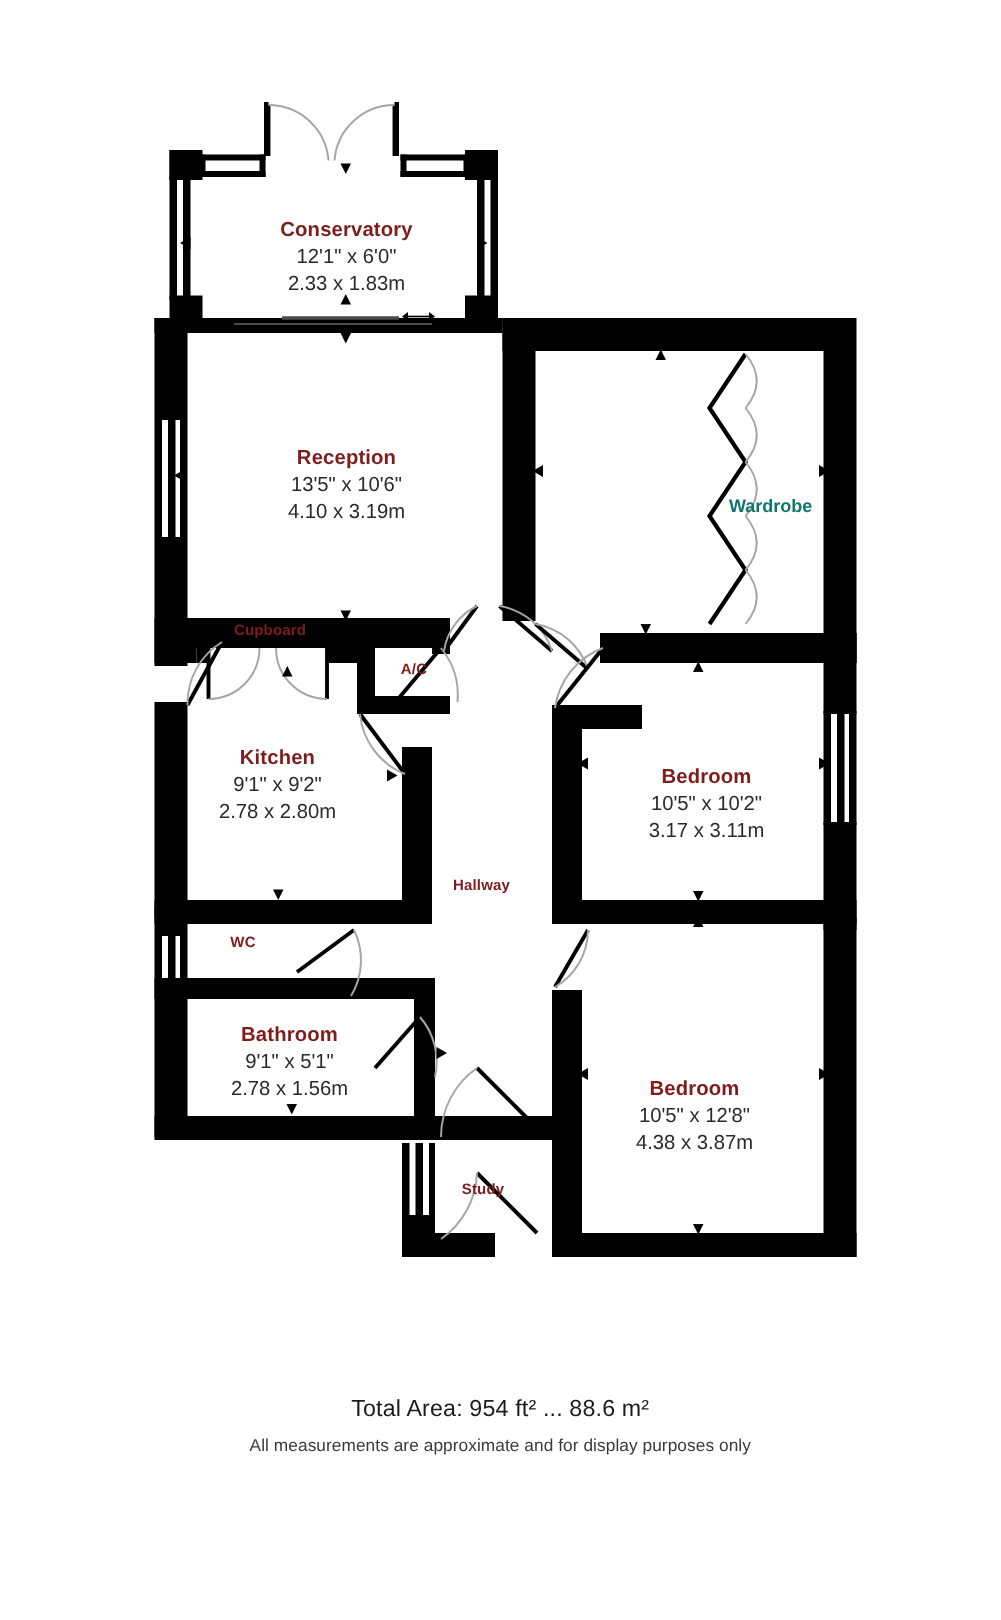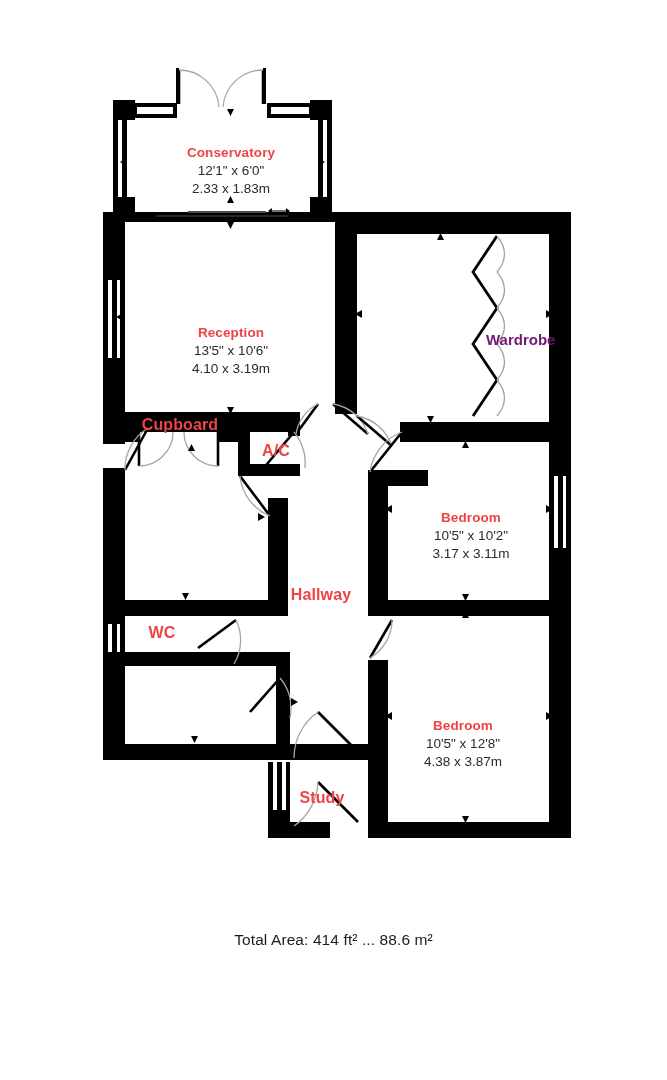--- a/index.html
+++ b/index.html
@@ -31,51 +31,51 @@
     position: absolute;
     text-align: center;
     line-height: 1.32;
     white-space: nowrap;
     transform: translateX(-50%);
     pointer-events: none;
   }
   .room-name {
     font-size: 13.5px;
     font-weight: bold;
-    color: #ef4444;
+    color: #7f1d1d;
     letter-spacing: 0.1px;
   }
   .room-dim {
     font-size: 13.5px;
     font-weight: normal;
     color: #2a2a2a;
   }
   .label-plain .room-name {
-    font-size: 16px;
+    font-size: 10px;
   }
   .footer-block {
     position: absolute;
     left: 0;
     width: 667px;
     text-align: center;
   }
   .total-area {
     font-size: 15.5px;
     color: #1c1c1c;
     letter-spacing: 0.1px;
   }
   .disclaimer {
     font-size: 11.5px;
     color: #3a3a3a;
     letter-spacing: 0.05px;
   }
   .wardrobe-label {
-    font-size: 15px;
+    font-size: 12px;
     font-weight: bold;
-    color: #701a75;
+    color: #0f766e;
     transform: none;
   }
 </style>
 </head>
 <body>
 
 <div id="floorplan-root">
 
   <svg id="plan-svg" width="667" height="1080" viewBox="0 0 667 1080">
 
@@ -347,59 +347,70 @@
       <polygon points="368,750 368,758 361,754"></polygon>
     </g>
   </svg>
 
   <div class="room-label" style="left:231px; top:144px;">
     <div class="room-name">Conservatory</div>
     <div class="room-dim">12'1" x 6'0"</div>
     <div class="room-dim">2.33 x 1.83m</div>
   </div>
 
-  <div class="room-label" style="left:231px; top:296px;margin-top:28px;">
+  <div class="room-label" style="left:231px; top:296px;">
     <div class="room-name">Reception</div>
     <div class="room-dim">13'5" x 10'6"</div>
     <div class="room-dim">4.10 x 3.19m</div>
   </div>
 
 
   <div class="room-label label-plain" style="left:180px; top:414px;">
     <div class="room-name">Cupboard</div>
   </div>
 
   <div class="room-label label-plain" style="left:276px; top:440px;">
     <div class="room-name">A/C</div>
   </div>
 
+  <div class="room-label" style="left:185px; top:496px;">
+    <div class="room-name">Kitchen</div>
+    <div class="room-dim">9'1" x 9'2"</div>
+    <div class="room-dim">2.78 x 2.80m</div>
+  </div>
 
   <div class="room-label" style="left:471px; top:509px;">
     <div class="room-name">Bedroom</div>
     <div class="room-dim">10'5" x 10'2"</div>
     <div class="room-dim">3.17 x 3.11m</div>
   </div>
 
   <div class="room-label label-plain" style="left:321px; top:584px;">
     <div class="room-name">Hallway</div>
   </div>
 
   <div class="room-label label-plain" style="left:162px; top:622px;text-align:right;">
     <div class="room-name">WC</div>
   </div>
 
+  <div class="room-label" style="left:193px; top:681px;">
+    <div class="room-name">Bathroom</div>
+    <div class="room-dim">9'1" x 5'1"</div>
+    <div class="room-dim">2.78 x 1.56m</div>
+  </div>
 
   <div class="room-label" style="left:463px; top:717px;">
     <div class="room-name">Bedroom</div>
     <div class="room-dim">10'5" x 12'8"</div>
     <div class="room-dim">4.38 x 3.87m</div>
   </div>
 
   <div class="room-label label-plain" style="left:322px; top:787px;">
     <div class="room-name">Study</div>
   </div>
 
   <div class="room-label wardrobe-label" style="left:486px; top:330px; transform:none;">Wardrobe</div>
 
-  <div class="footer-block total-area" style="top:931px;">Total Area: 414 ft² ... 88.6 m²</div>
-
+  <div class="footer-block total-area" style="top:931px;">Total Area: 954 ft² ... 88.6 m²</div>
+
+  <div class="footer-block disclaimer" style="top:958px;">All measurements are approximate and for display purposes only</div>
 
 </div>
 
 </body></html>

